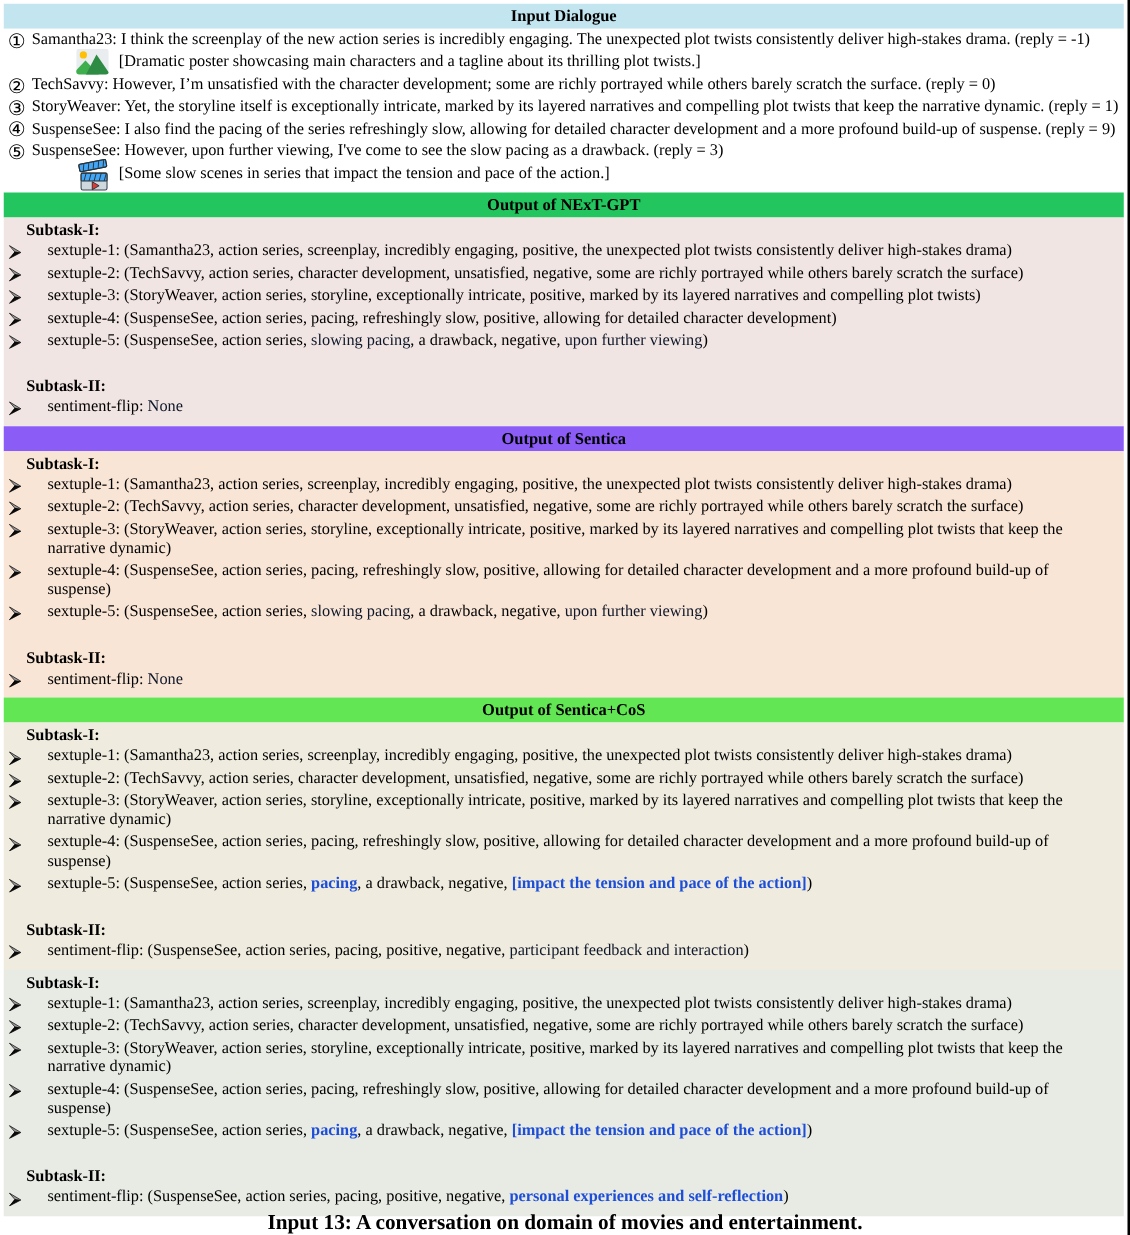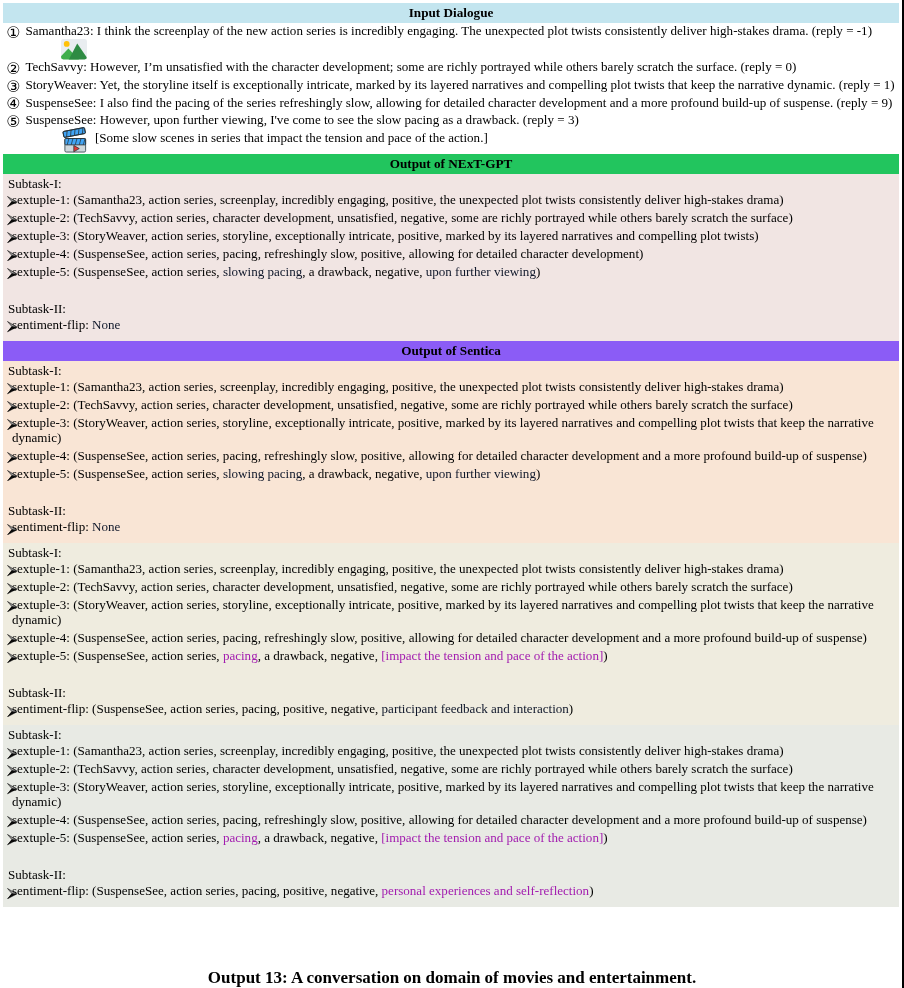--- a/index.html
+++ b/index.html
@@ -5,36 +5,36 @@
 <style>
   html,body{margin:0;padding:0;background:#ffffff;}
   body{width:904px;height:988px;color:#000000;position:relative;overflow:hidden;
        font-family:"Liberation Serif",serif;}
   #page{position:absolute;left:0;top:0;width:904px;height:988px;background:#ffffff;}
   #right-rule{position:absolute;left:902px;top:0;width:2px;height:988px;background:#000000;}
   #sections{position:absolute;left:3px;top:3px;width:768px;}
   .section{width:896px;}
   .sec-header{font-weight:bold;font-size:13.2px;text-align:center;height:20px;line-height:20px;}
   .sec-body{font-size:13.05px;padding-top:0.2px;padding-bottom:6.05px;}
-  .row{position:relative;padding-left:9px;padding-right:9px;line-height:15.3px;
+  .row{position:relative;padding-left:35px;padding-right:9px;line-height:15.3px;
        min-height:15.3px;margin-bottom:2.55px;}
   .row.dlg{padding-right:0;padding-left:22.4px;}
   .row .mk{position:absolute;left:0;top:0;width:24px;text-align:left;}
   .row.dlg .mk{left:3.2px;top:1.8px;font-size:16px;line-height:15.3px;font-family:"DejaVu Sans",sans-serif;}
   .row.media{padding-left:92px;}
   .row.media .mk{left:58px;width:32px;top:-2px;}
   .row.media.mclap .mk{left:59px;top:-3px;}
   .row.bullet .mk{left:3.5px;top:4.3px;width:14px;}
   .bullet-svg{display:block;}
   .emoji-svg{display:block;}
 
-  .sub-label{line-height:15.3px;padding-left:5px;margin-bottom:2.55px;position:relative;top:1.7px;}
+  .sub-label{line-height:15.3px;padding-left:18px;margin-bottom:2.55px;position:relative;top:1.7px;font-weight:bold;}
   .gap{height:15.3px;margin-bottom:2.55px;}
   .red{color:#0f172a;font-weight:normal;}
-  .green{color:#a21caf;font-weight:normal;}
+  .green{color:#1d4ed8;font-weight:bold;}
   #caption{position:absolute;left:0;top:968px;width:904px;text-align:center;
            font-weight:bold;font-size:17px;}
   .sec-input-dialogue .sec-header{background:#C3E5EF;}
   .sec-input-dialogue .sec-body{background:#ffffff;}
   .sec-nextgpt .sec-header{background:#22c55e;}
   .sec-nextgpt .sec-body{background:#F1E5E3;}
   .sec-sentica .sec-header{background:#8b5cf6;}
   .sec-sentica .sec-body{background:#F9E5D5;}
   .sec-sentica-cos .sec-header{background:#62E653;}
   .sec-sentica-cos .sec-body{background:#EFECDF;}
@@ -63,20 +63,21 @@
                   </clipPath>
                 </defs>
                 <g clip-path="url(#picclip1)">
                   <rect x="0" y="0" width="26" height="20.5" fill="#E9EDF0"></rect>
                   <circle cx="5.7" cy="4.9" r="2.9" fill="#FFC107"></circle>
                   <path d="M -3.5,21 L 7.4,9.4 L 18.4,21 Z" fill="#3FAE4C"></path>
                   <path d="M 7.6,21 L 16.2,4.5 L 27.5,21 Z" fill="#2E8B43"></path>
                 </g>
               </svg>
             </span>
+        <span class="rt"><span>[Dramatic poster showcasing main characters and a tagline about its thrilling plot twists.]</span></span>
       </div>
       <div class="row dlg">
         <span class="mk">②</span>
         <span class="rt"><span>TechSavvy: However, I’m unsatisfied with the character development; some are richly portrayed while others barely scratch the surface. (reply = 0)</span></span>
       </div>
       <div class="row dlg">
         <span class="mk">③</span>
         <span class="rt"><span>StoryWeaver: Yet, the storyline itself is exceptionally intricate, marked by its layered narratives and compelling plot twists that keep the narrative dynamic. (reply = 1)</span></span>
       </div>
       <div class="row dlg">
@@ -250,20 +251,21 @@
                 <path d="M5 5 L97 60 L58 64 Z" fill="#9a9a9a"></path>
                 <path d="M5 108 L97 60 L48 52 Z" fill="#0a0a0a"></path>
                 <path d="M5 5 L97 60 L5 108 L50 57 Z" fill="none" stroke="#000" stroke-width="5.5" stroke-linejoin="round"></path>
               </svg>
             </span>
         <span class="rt"><span>sentiment-flip: </span><span class="red">None</span></span>
       </div>
     </div>
   </div>
   <div class="section sec-sentica-cos">
+    <div class="sec-header">Output of Sentica+CoS</div>
     <div class="sec-body">
       <div class="sub-label">Subtask-I:</div>
       <div class="row bullet">
         <span class="mk bullet-mk">
               <svg class="bullet-svg" viewBox="0 0 100 113" width="10" height="11.3" xmlns="http://www.w3.org/2000/svg">
                 <path d="M5 5 L97 60 L58 64 Z" fill="#9a9a9a"></path>
                 <path d="M5 108 L97 60 L48 52 Z" fill="#0a0a0a"></path>
                 <path d="M5 5 L97 60 L5 108 L50 57 Z" fill="none" stroke="#000" stroke-width="5.5" stroke-linejoin="round"></path>
               </svg>
             </span>
@@ -384,14 +386,14 @@
                 <path d="M5 5 L97 60 L58 64 Z" fill="#9a9a9a"></path>
                 <path d="M5 108 L97 60 L48 52 Z" fill="#0a0a0a"></path>
                 <path d="M5 5 L97 60 L5 108 L50 57 Z" fill="none" stroke="#000" stroke-width="5.5" stroke-linejoin="round"></path>
               </svg>
             </span>
         <span class="rt"><span>sentiment-flip: (SuspenseSee, action series, pacing, positive, negative, </span><span class="green">personal experiences and self-reflection</span><span>)</span></span>
       </div>
     </div>
   </div>
   </div>
-  <div id="caption"><span>Output 13:</span> <span>A conversation on domain of movies and entertainment.</span></div>
+  <div id="caption"><span>Input 13:</span> <span>A conversation on domain of movies and entertainment.</span></div>
 </div>
 
 </body></html>

